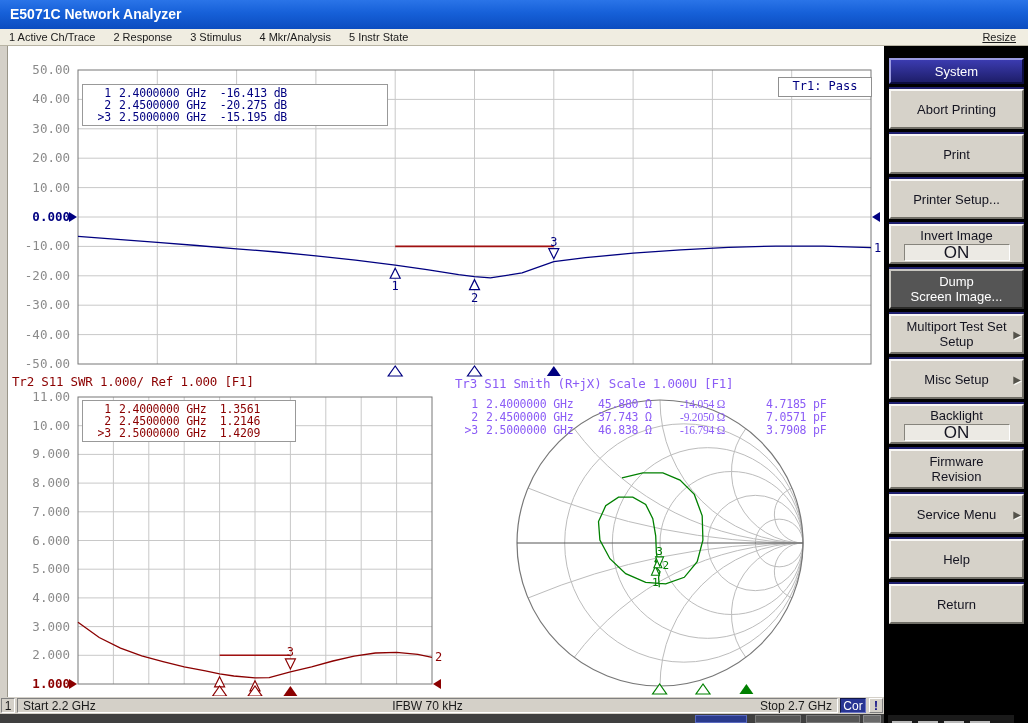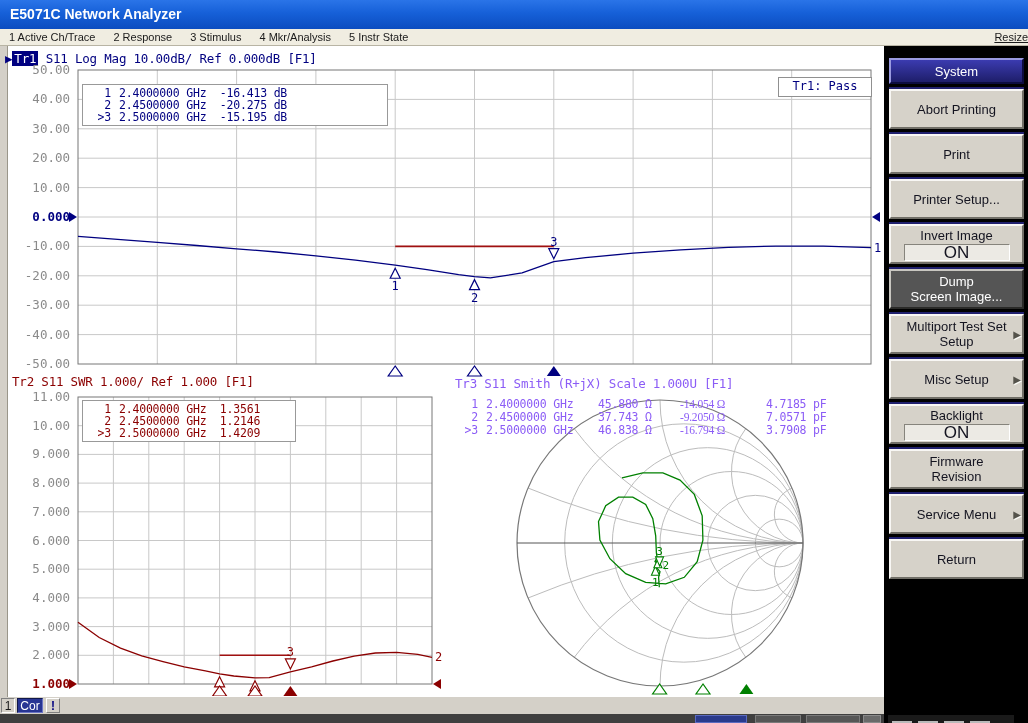--- a/index.html
+++ b/index.html
@@ -7,21 +7,21 @@
           font-family:"Liberation Sans",sans-serif;}
   
   .titlebar{position:absolute;left:0;top:0;width:1028px;height:29px;
     background:linear-gradient(180deg,#2a74e8 0%,#1660d8 45%,#0b4cc0 100%);
     color:#fff;font-weight:bold;font-size:14px;line-height:29px;padding-left:10px;box-sizing:border-box;}
   
   .menubar{position:absolute;left:0;top:29px;width:1028px;height:17px;background:#f0ede1;
     border-bottom:1px solid #b8b4a4;box-sizing:border-box;display:flex;align-items:center;
     font-size:11px;color:#1a1a1a;}
   .menu-item{padding:0 9px;white-space:nowrap;}
-  .menu-right{margin-left:auto;padding-right:0;text-decoration:underline;}
+  .menu-right{margin-left:auto;padding-right:12px;text-decoration:underline;}
   
   .main{position:absolute;left:0;top:46px;width:884px;height:651px;background:#ffffff;}
   .edge-strip{position:absolute;left:0;top:0;width:8px;height:651px;background:#d4d0c8;
     border-right:1px solid #9a968a;box-sizing:border-box;}
   .tr-title{position:absolute;font-family:"DejaVu Sans Mono",monospace;font-size:12.5px;
     white-space:pre;letter-spacing:-0.2px;}
   .tr1-c{color:#000080;} .tr2-c{color:#8b0000;} .tr3-c{color:#8b5cf6;}
   .tr-sel{background:#000080;color:#fff;padding:0 2px;}
   .mtable{position:absolute;background:#fff;border:1px solid #999;
     font-family:"DejaVu Sans Mono",monospace;font-size:11.5px;line-height:12px;
@@ -86,21 +86,20 @@
         <span class="menu-item">3 Stimulus</span>
         <span class="menu-item">4 Mkr/Analysis</span>
         <span class="menu-item">5 Instr State</span>
       </span>
     <span class="menu-right">Resize</span>
   </div>
 
   <div class="main">
     <div class="edge-strip"></div>
 
-    <div class="tr-title tr1-c" style="left:5px;top:5px;"><span>▶</span><span class="tr-sel">Tr1</span><span> S11 Log Mag 10.00dB/ Ref 0.000dB [F1]</span></div>
     <div class="tr-title tr2-c" style="left:12px;top:328px;"><span>Tr2</span><span> S11 SWR 1.000/ Ref 1.000 [F1]</span></div>
     <div class="tr-title tr3-c" style="left:455px;top:330px;"><span>Tr3</span><span> S11 Smith (R+jX) Scale 1.000U [F1]</span></div>
 
     <svg id="svg-tr1" style="left:16px;top:18px;" width="868" height="322">
         <line x1="141.3" y1="6" x2="141.3" y2="300" stroke="#c8c8c8" stroke-width="1"></line>
         <line x1="62" y1="35.4" x2="855" y2="35.4" stroke="#c8c8c8" stroke-width="1"></line>
         <line x1="220.6" y1="6" x2="220.6" y2="300" stroke="#c8c8c8" stroke-width="1"></line>
         <line x1="62" y1="64.8" x2="855" y2="64.8" stroke="#c8c8c8" stroke-width="1"></line>
         <line x1="299.9" y1="6" x2="299.9" y2="300" stroke="#c8c8c8" stroke-width="1"></line>
         <line x1="62" y1="94.2" x2="855" y2="94.2" stroke="#c8c8c8" stroke-width="1"></line>
@@ -299,34 +298,44 @@
           </div>
         </div>
         <div class="skey">
           <div class="btn">
             <div>Service Menu</div>
             <span class="arrow">▶</span>
           </div>
         </div>
         <div class="skey">
           <div class="btn">
+            <div>Help</div>
+          </div>
+        </div>
+        <div class="skey">
+          <div class="btn">
             <div>Return</div>
           </div>
         </div>
       </div>
     <div class="sb-fragzone" style="left:4px;top:669px;width:126px;">
         <i></i>
         <i></i>
         <i></i>
         <i></i>
       </div>
   </div>
 
   <div class="statusbar">
     <div class="scell ch">1</div>
+    <div class="scell wide">
+      <span>Start 2.2 GHz</span>
+      <span class="ifbw">IFBW 70 kHz</span>
+      <span class="stop">Stop 2.7 GHz</span>
+    </div>
     <div class="scell cor">Cor</div>
     <div class="scell alert">!</div>
   </div>
 
   <div class="bottomstrip">
     <div class="frag" style="left:695px;width:52px;background:#2a3a8c;border:1px solid #5a6ac0;box-sizing:border-box;"></div>
     <div class="frag" style="left:755px;width:46px;background:#565656;border:1px solid #7a7a7a;box-sizing:border-box;"></div>
     <div class="frag" style="left:806px;width:54px;background:#565656;border:1px solid #7a7a7a;box-sizing:border-box;"></div>
     <div class="frag" style="left:863px;width:18px;background:#6a6a6a;border:1px solid #8a8a8a;box-sizing:border-box;"></div>
   </div>

